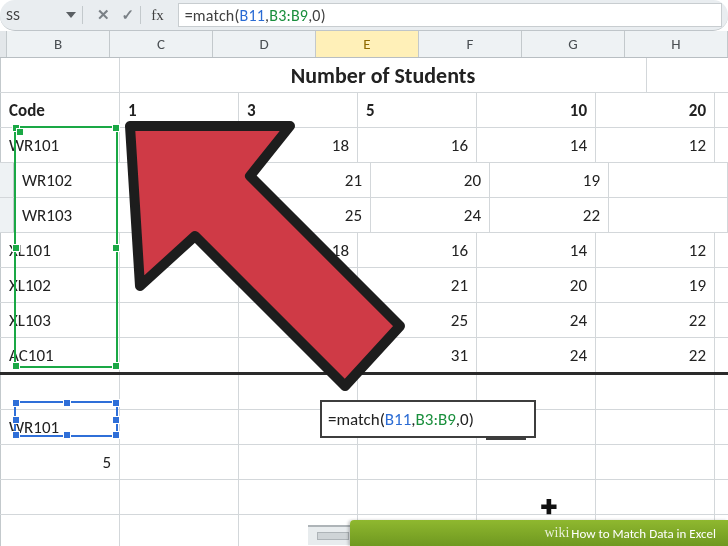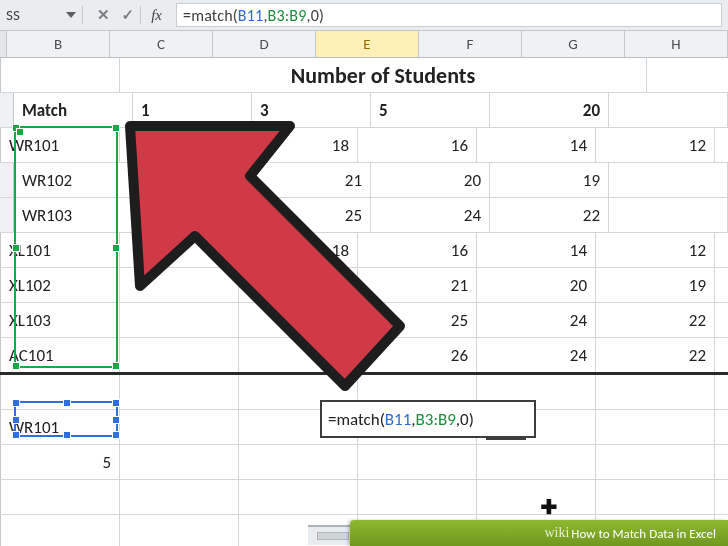--- a/index.html
+++ b/index.html
@@ -17,30 +17,31 @@
   .fbar {
     display: flex;
     align-items: center;
     height: 30px;
     background: #e9edf0;
     border-bottom: 1px solid #bfc5c9;
     padding: 0 6px;
     gap: 8px;
     font-size: 15px;
     color: #404040;
+    border-radius: 15px;
   }
   .fbar .name-box {
     width: 70px;
     padding-right: 6px;
     border-right: 1px solid #c3c9cc;
     display: flex; align-items: center; justify-content: space-between;
   }
   .fbar .fx-controls { display: flex; align-items: center; gap: 12px; padding: 0 6px; border-right: 1px solid #c3c9cc; }
   .fbar .fx-controls span { color: #7a8086; font-weight: bold; }
-  .fbar .fx-label { font-style: italic; font-family: "Times New Roman", serif; padding: 0 6px 0 2px; }
+  .fbar .fx-label { font-family: "Times New Roman", serif; padding: 0 6px 0 2px; }
   .fbar .formula-input {
     flex: 1;
     background: #fff;
     height: 22px;
     border: 1px solid #c8cdd0;
     display: flex; align-items: center;
     padding: 0 6px;
     font-family: Calibri, Arial, sans-serif;
     font-size: 16px;
     letter-spacing: .2px;
@@ -240,24 +241,25 @@
 
   <div class="row hdr1">
     <div class="rowhdr"></div>
     <div class="cell"></div>
     <div class="cell center bold" style="flex:0 0 510px;">Number of Students</div>
     <div class="cell"></div>
   </div>
 
   <div class="row">
     <div class="rowhdr"></div>
-    <div class="cell bold">Match</div>
+    <div class="cell bold">Code</div>
     <div class="cell bold">1</div>
     <div class="cell bold">3</div>
     <div class="cell bold">5</div>
+    <div class="cell num bold">10</div>
     <div class="cell num bold">20</div>
     <div class="cell"></div>
   </div>
 
   <div class="row">
     <div class="rowhdr"></div>
     <div class="cell">WR101</div>
     <div class="cell num">20</div>
     <div class="cell num">18</div>
     <div class="cell num">16</div>
@@ -311,21 +313,21 @@
     <div class="cell num">25</div>
     <div class="cell num">24</div>
     <div class="cell num">22</div>
     <div class="cell"></div>
   </div>
   <div class="row dark-divider">
     <div class="rowhdr"></div>
     <div class="cell">AC101</div>
     <div class="cell num"></div>
     <div class="cell num"></div>
-    <div class="cell num">26</div>
+    <div class="cell num">31</div>
     <div class="cell num">24</div>
     <div class="cell num">22</div>
     <div class="cell"></div>
   </div>
 
   <div class="row">
     <div class="rowhdr"></div>
     <div class="cell"></div>
     <div class="cell"></div>
     <div class="cell"></div>

